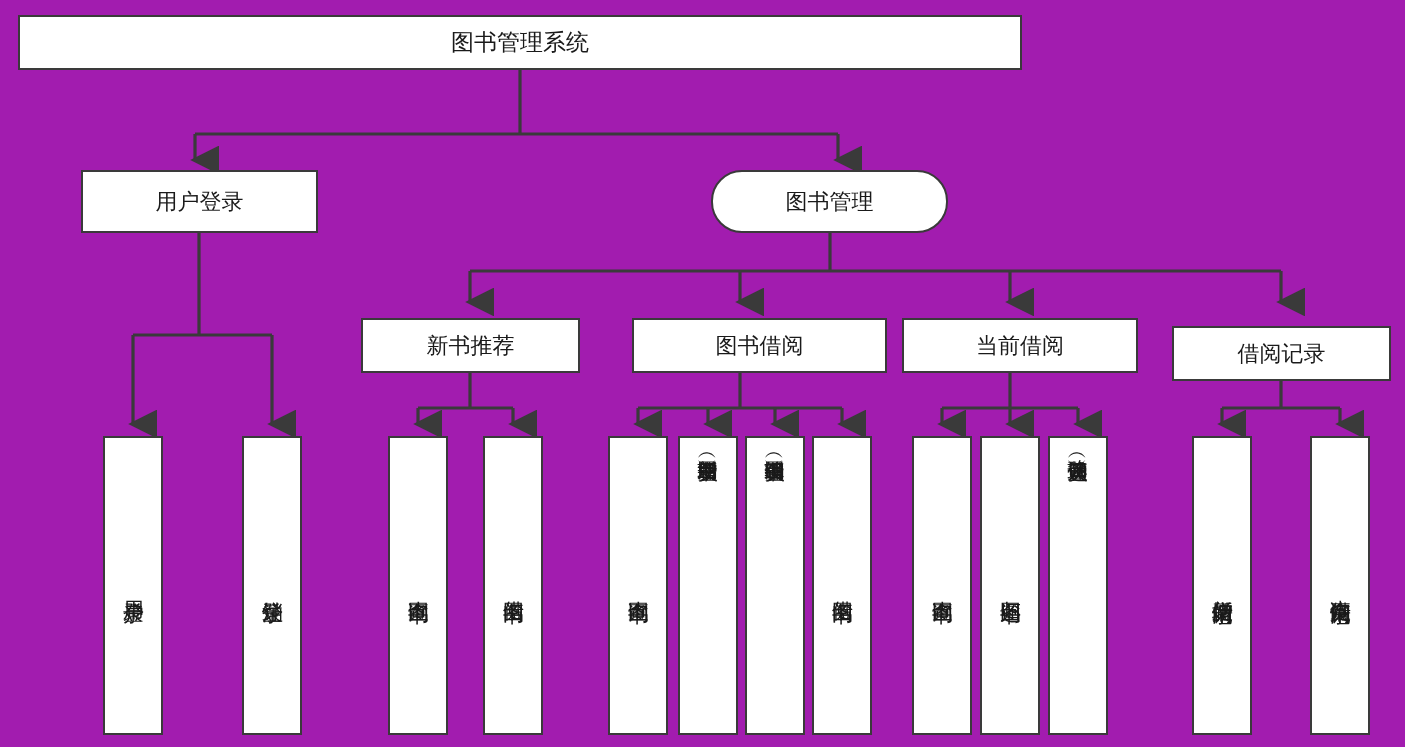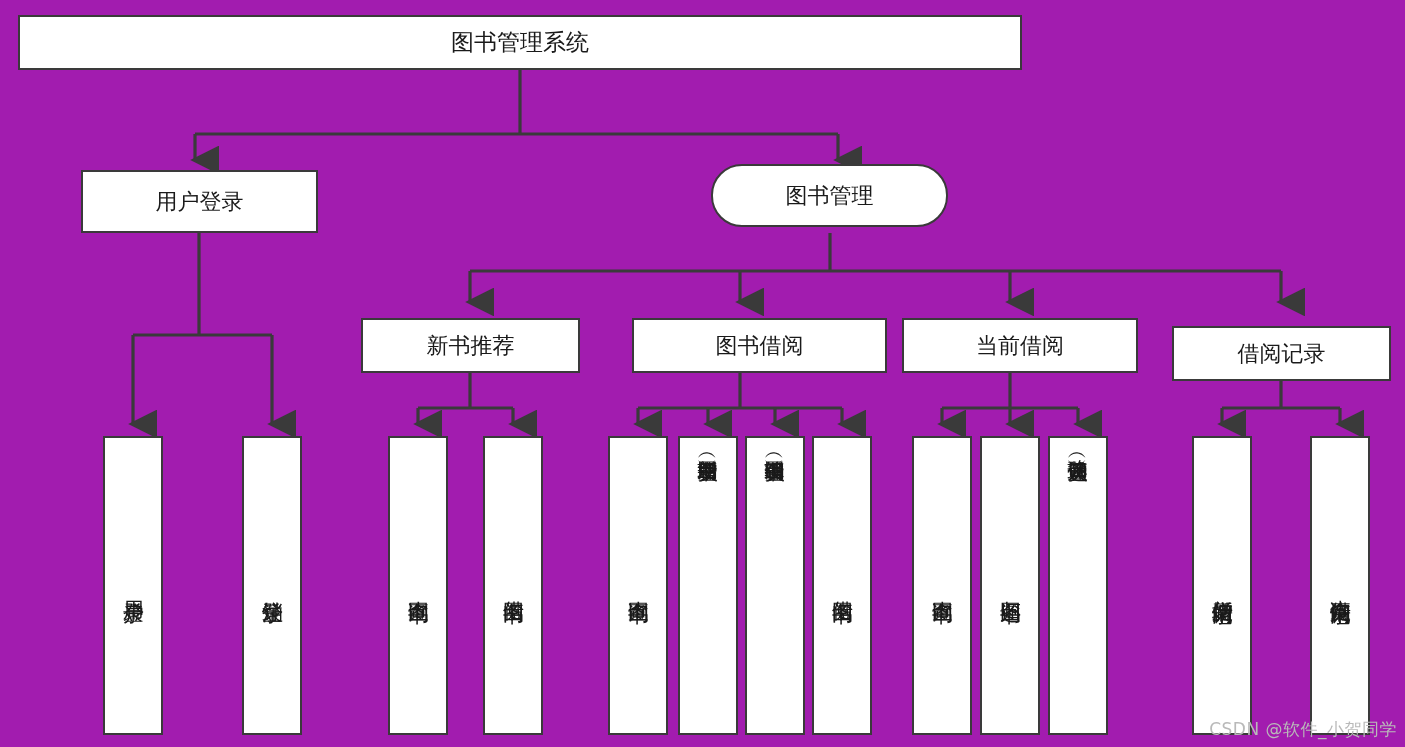--- a/index.html
+++ b/index.html
@@ -132,21 +132,21 @@
     </g>
   </svg>
 
   <div class="node horiz root" style="left:18px; top:15px; width:1004px; height:55px;">
     <span class="label">图书管理系统</span>
   </div>
 
   <div class="node horiz" style="left:81px; top:170px; width:237px; height:63px;">
     <span class="label">用户登录</span>
   </div>
-  <div class="node horiz" style="left:711px; top:164px; width:237px; height:63px;border-radius:31px;">
+  <div class="node horiz" style="left:711px; top:170px; width:237px; height:63px;border-radius:31px;">
     <span class="label">图书管理</span>
   </div>
 
   <div class="node horiz" style="left:361px; top:318px; width:219px; height:55px;">
     <span class="label">新书推荐</span>
   </div>
   <div class="node horiz" style="left:632px; top:318px; width:255px; height:55px;">
     <span class="label">图书借阅</span>
   </div>
   <div class="node horiz" style="left:902px; top:318px; width:236px; height:55px;">
@@ -193,15 +193,14 @@
     <span class="label">确认归还（管理员）</span>
   </div>
 
   <div class="node vert centered" style="left:1192px; top:436px; width:60px; height:299px;">
     <span class="label">新增借阅记录</span>
   </div>
   <div class="node vert centered" style="left:1310px; top:436px; width:60px; height:299px;">
     <span class="label">查询借阅记录</span>
   </div>
 
-  <div class="watermark">CSDN @软件_小贺同学</div>
 
 </div>
 
 </body></html>

